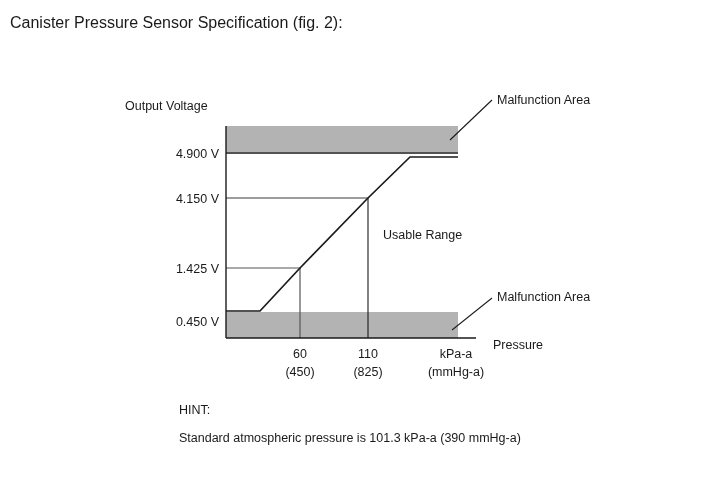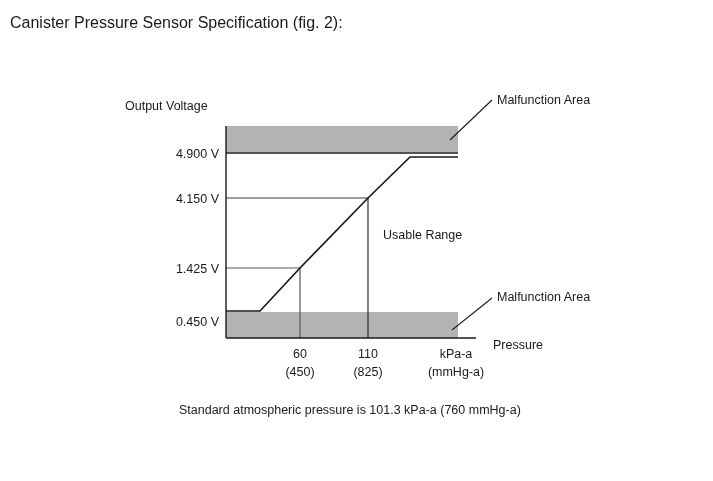--- a/index.html
+++ b/index.html
@@ -99,14 +99,15 @@
 
   <text class="svg-text" x="493" y="349" text-anchor="start">Pressure</text>
 
   <text class="svg-text" x="383" y="239" text-anchor="start">Usable Range</text>
   <text class="svg-text" x="497" y="104" text-anchor="start">Malfunction Area</text>
   <text class="svg-text" x="497" y="301" text-anchor="start">Malfunction Area</text>
 
 </svg>
 
 <div id="hint-block">
-  <p id="hint-text">Standard atmospheric pressure is 101.3 kPa-a (760 mmHg-a)</p>
+  <p id="hint-label">HINT:</p>
+  <p id="hint-text">Standard atmospheric pressure is 101.3 kPa-a (390 mmHg-a)</p>
 </div>
 
 </body></html>

